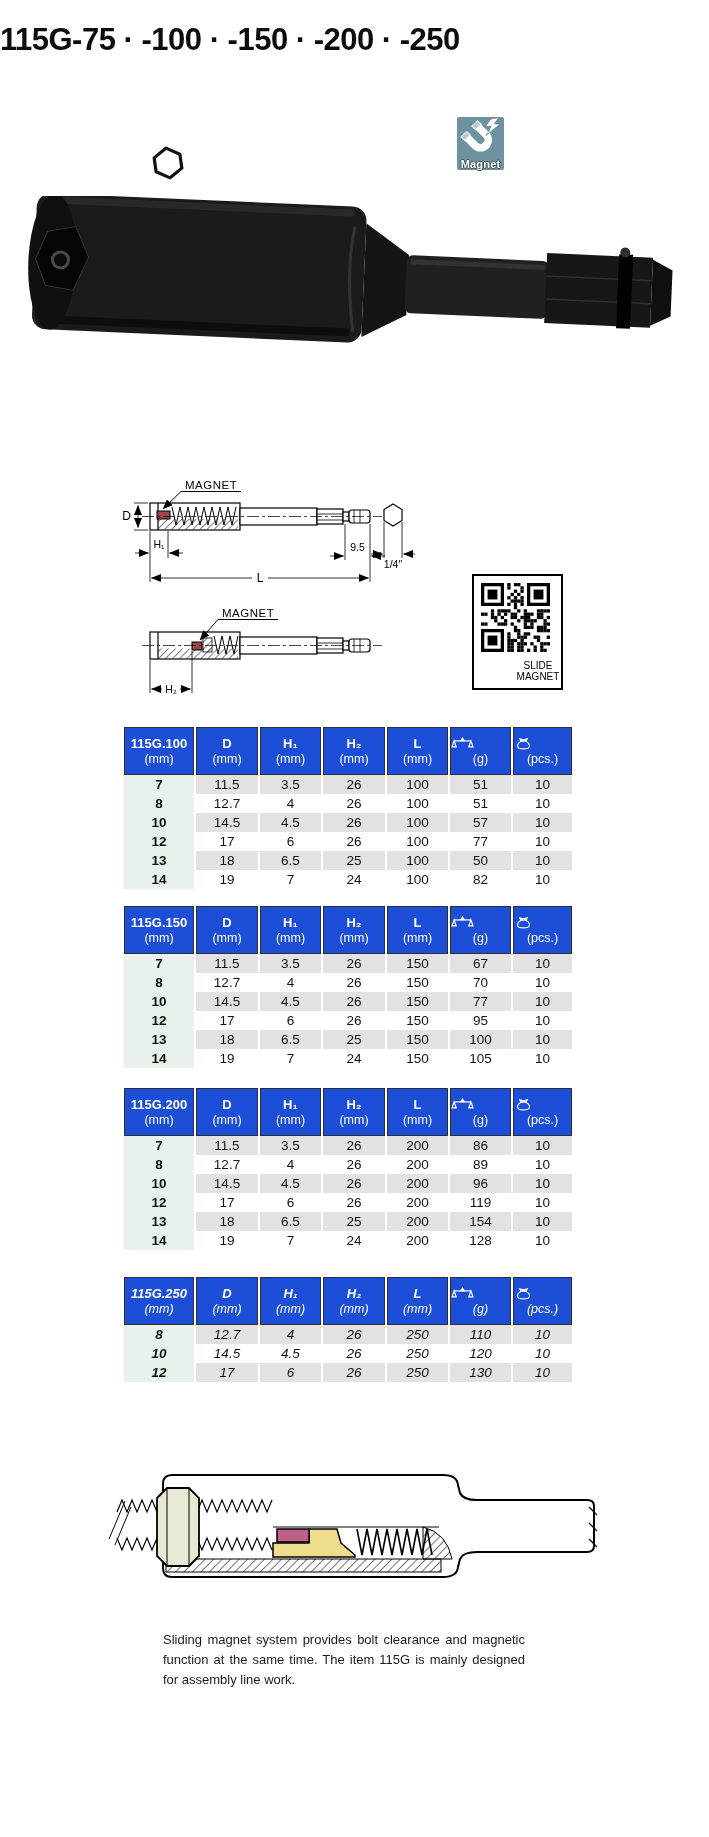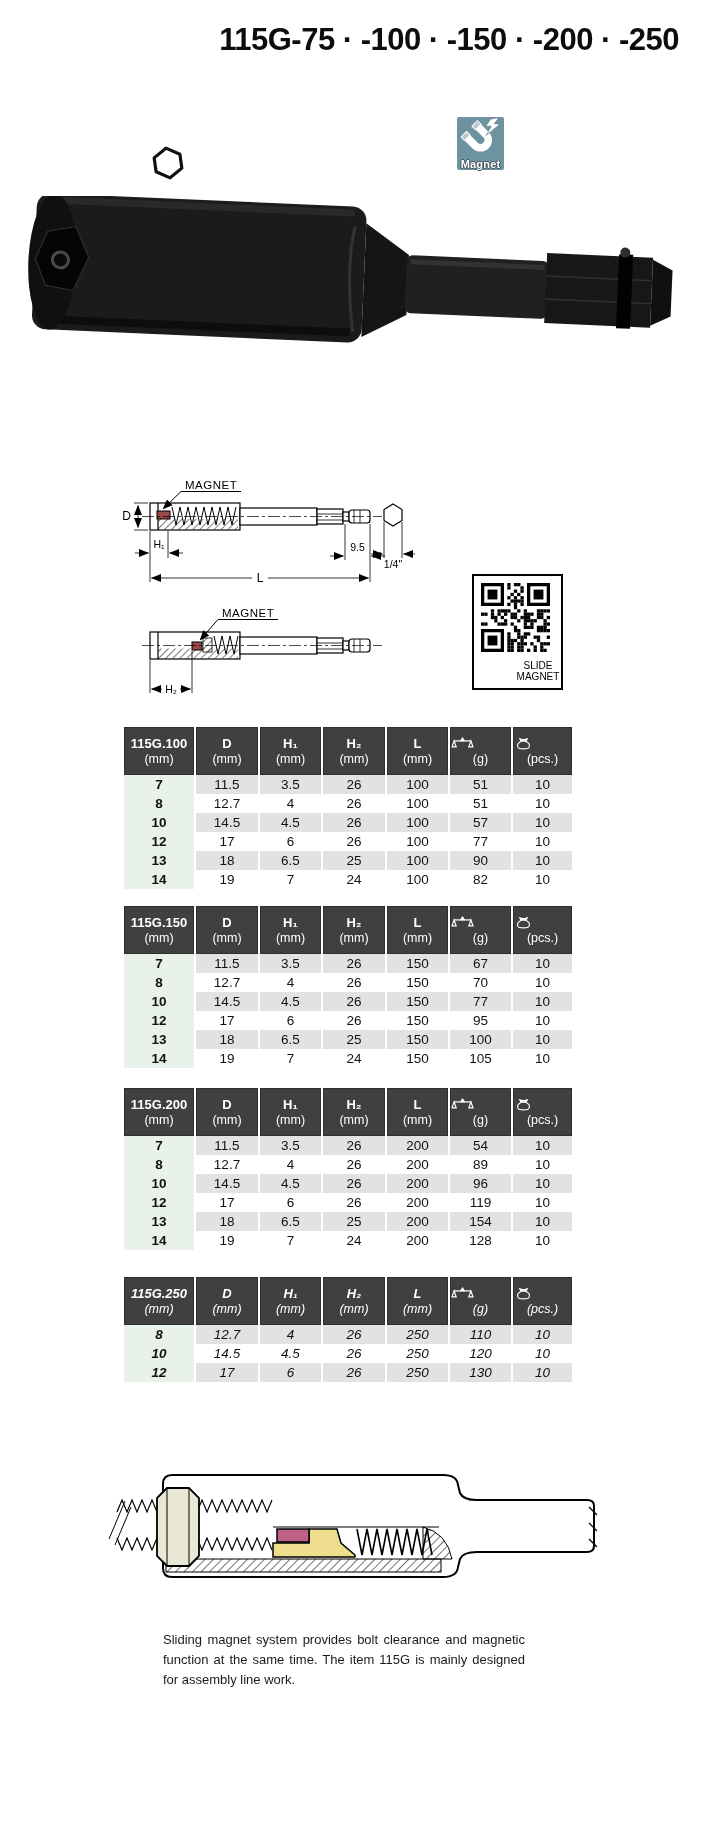--- a/index.html
+++ b/index.html
@@ -1,37 +1,37 @@
 <!DOCTYPE html>
 <html><head>
 <meta charset="utf-8">
 <style>
   html,body{margin:0;padding:0;background:#fff;}
   .page{position:relative;width:709px;height:1837px;background:#fff;overflow:hidden;
         font-family:"Liberation Sans","DejaVu Sans",sans-serif;color:#111;}
   .abs{position:absolute;}
-  .title{top:22px;left:0;right:30px;text-align:right;font-size:31px;font-weight:700;
+  .title{top:22px;left:0;right:30px;text-align:left;font-size:31px;font-weight:700;
          letter-spacing:-0.5px;color:#0d0d0d;}
   .intro-hex{left:150px;top:145px;width:36px;height:36px;}
   .intro-text{left:197px;top:144px;font-size:15px;line-height:19px;color:#1a1a1a;}
   .badge{left:457px;top:117px;width:47px;height:53px;background:#6e93a0;border-radius:2px;}
   .badge svg{position:absolute;left:3px;top:0px;width:41px;height:42px;}
   .badge-label{position:absolute;bottom:0px;left:0;right:0;text-align:center;font-size:11px;
         font-weight:700;color:#fff;letter-spacing:.2px;
         text-shadow:-1px 0 #44565d,1px 0 #44565d,0 -1px #44565d,0 1px #44565d;}
   .photo{left:18px;top:196px;width:674px;height:155px;}
   .d1{left:88px;top:478px;width:345px;height:135px;}
   .d2{left:88px;top:601px;width:380px;height:100px;}
   .qrbox{left:472px;top:574px;width:87px;height:112px;border:2px solid #000;background:#fff;}
   .qrbox svg{position:absolute;left:7px;top:7px;width:69px;height:69px;}
   .qr-label{position:absolute;bottom:6px;left:0;right:0;text-align:center;font-size:10px;color:#000;padding-left:41px;}
   .spec-wrap{left:122px;width:446px;}
   .t0{top:727px;} .t1{top:906px;} .t2{top:1088px;} .t3{top:1277px;font-style:italic;}
   table.spec{border-collapse:separate;border-spacing:2px 0;table-layout:fixed;width:446px;}
-  table.spec th{background:#404040;color:#fff;border:1px solid #2e2e2e;height:44px;
+  table.spec th{background:#1d4ed8;color:#fff;border:1px solid #2e2e2e;height:44px;
         font-size:13px;font-weight:700;text-align:center;vertical-align:middle;padding:1px 0;}
   table.spec th .unit{font-weight:400;font-size:12.5px;margin-top:1px;}
   table.spec td{height:19px;padding:0;font-size:13.5px;text-align:center;vertical-align:middle;
         background:#fff;color:#111;}
   table.spec tr.shade td{background:#e2e2e2;}
   table.spec td.rowhead{background:#e9f1eb !important;font-weight:700;}
   .xsec{left:105px;top:1455px;width:500px;height:130px;}
   .desc{left:163px;width:362px;font-size:13px;line-height:20px;text-align:justify;color:#1a1a1a;}
   .desc-en{top:1630px;} .desc-es{top:1696px;}
   svg{display:block;font-family:"Liberation Sans","DejaVu Sans",sans-serif;}
@@ -408,21 +408,21 @@
             <td>100</td>
             <td>77</td>
             <td>10</td>
           </tr>
           <tr class="shade">
             <td class="rowhead">13</td>
             <td>18</td>
             <td>6.5</td>
             <td>25</td>
             <td>100</td>
-            <td>90</td>
+            <td>50</td>
             <td>10</td>
           </tr>
           <tr>
             <td class="rowhead">14</td>
             <td>19</td>
             <td>7</td>
             <td>24</td>
             <td>100</td>
             <td>82</td>
             <td>10</td>
@@ -598,21 +598,21 @@
             </th>
           </tr>
         </thead>
         <tbody>
           <tr class="shade">
             <td class="rowhead">7</td>
             <td>11.5</td>
             <td>3.5</td>
             <td>26</td>
             <td>200</td>
-            <td>54</td>
+            <td>86</td>
             <td>10</td>
           </tr>
           <tr>
             <td class="rowhead">8</td>
             <td>12.7</td>
             <td>4</td>
             <td>26</td>
             <td>200</td>
             <td>89</td>
             <td>10</td>

